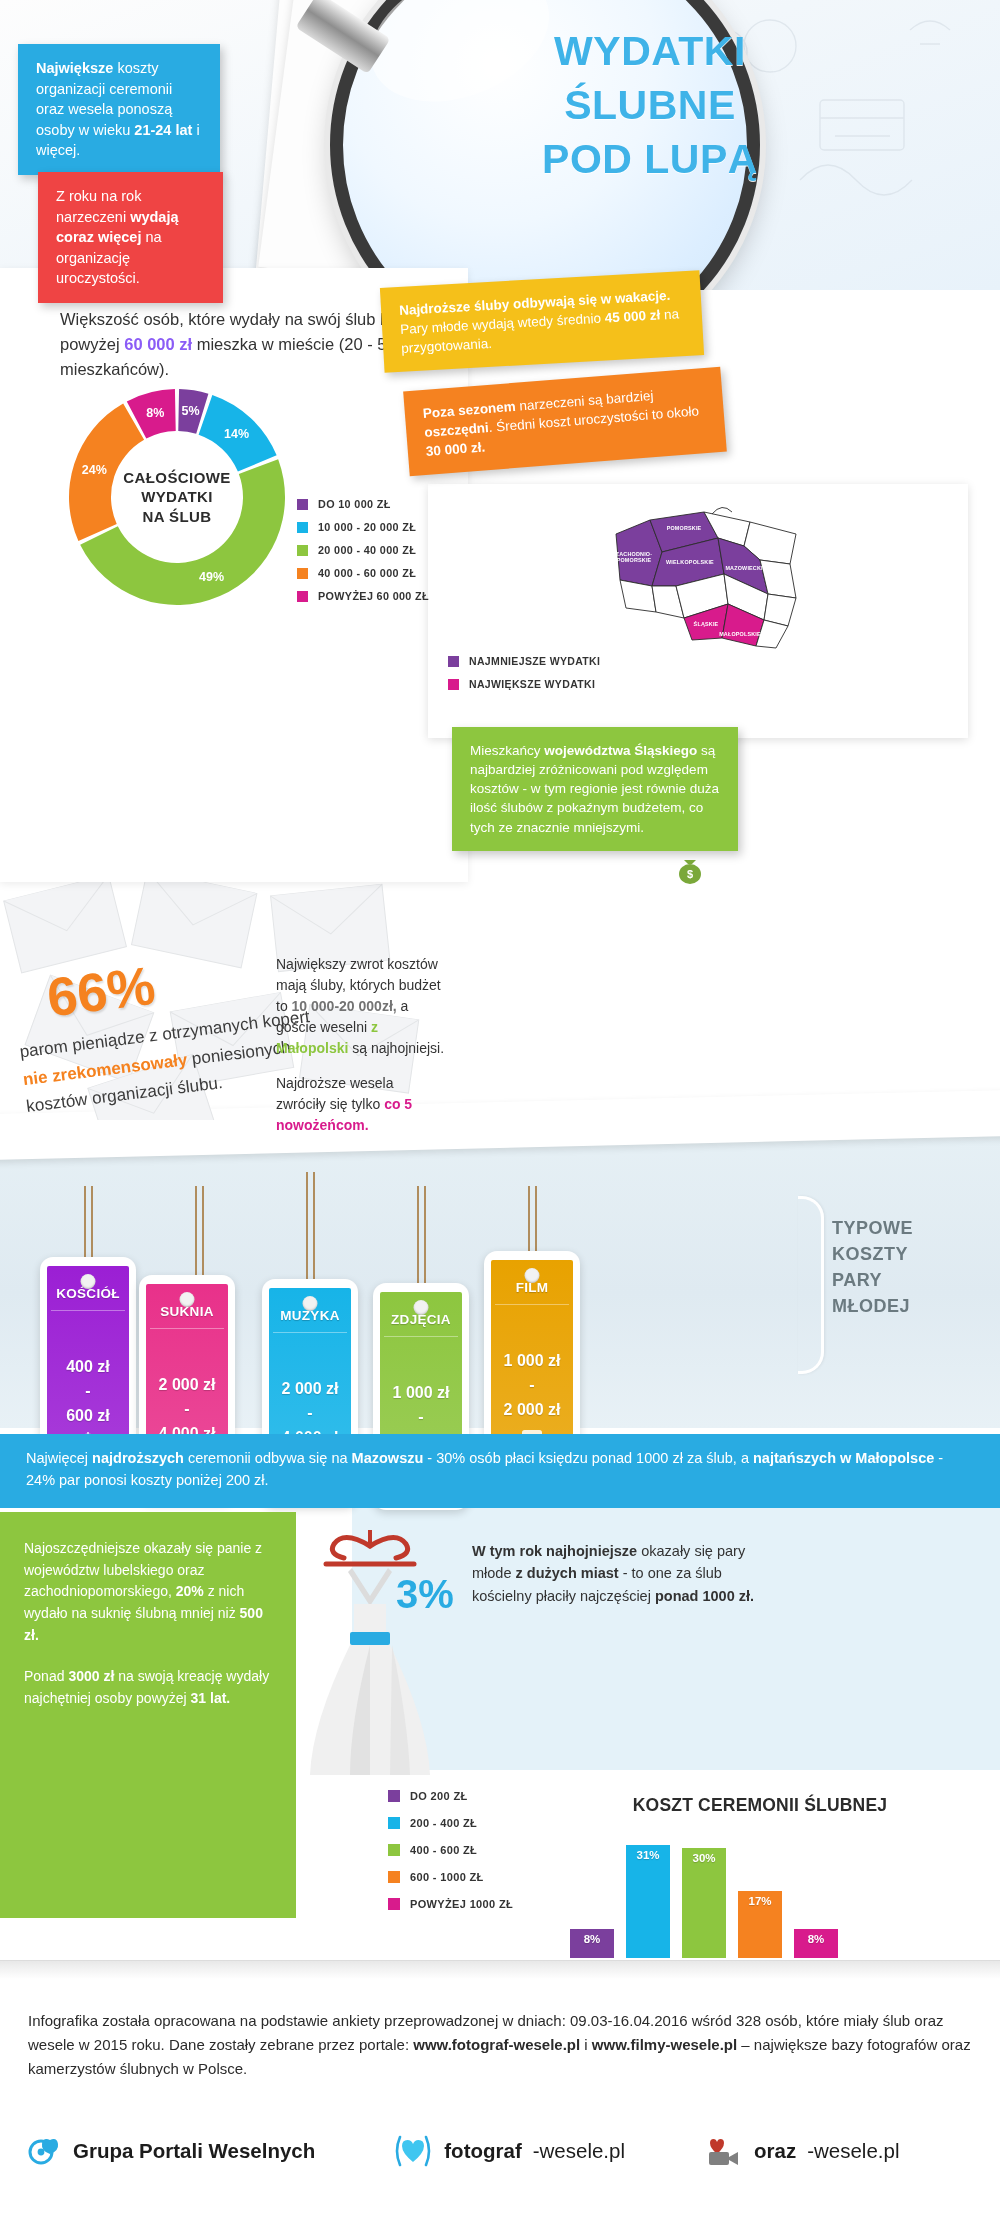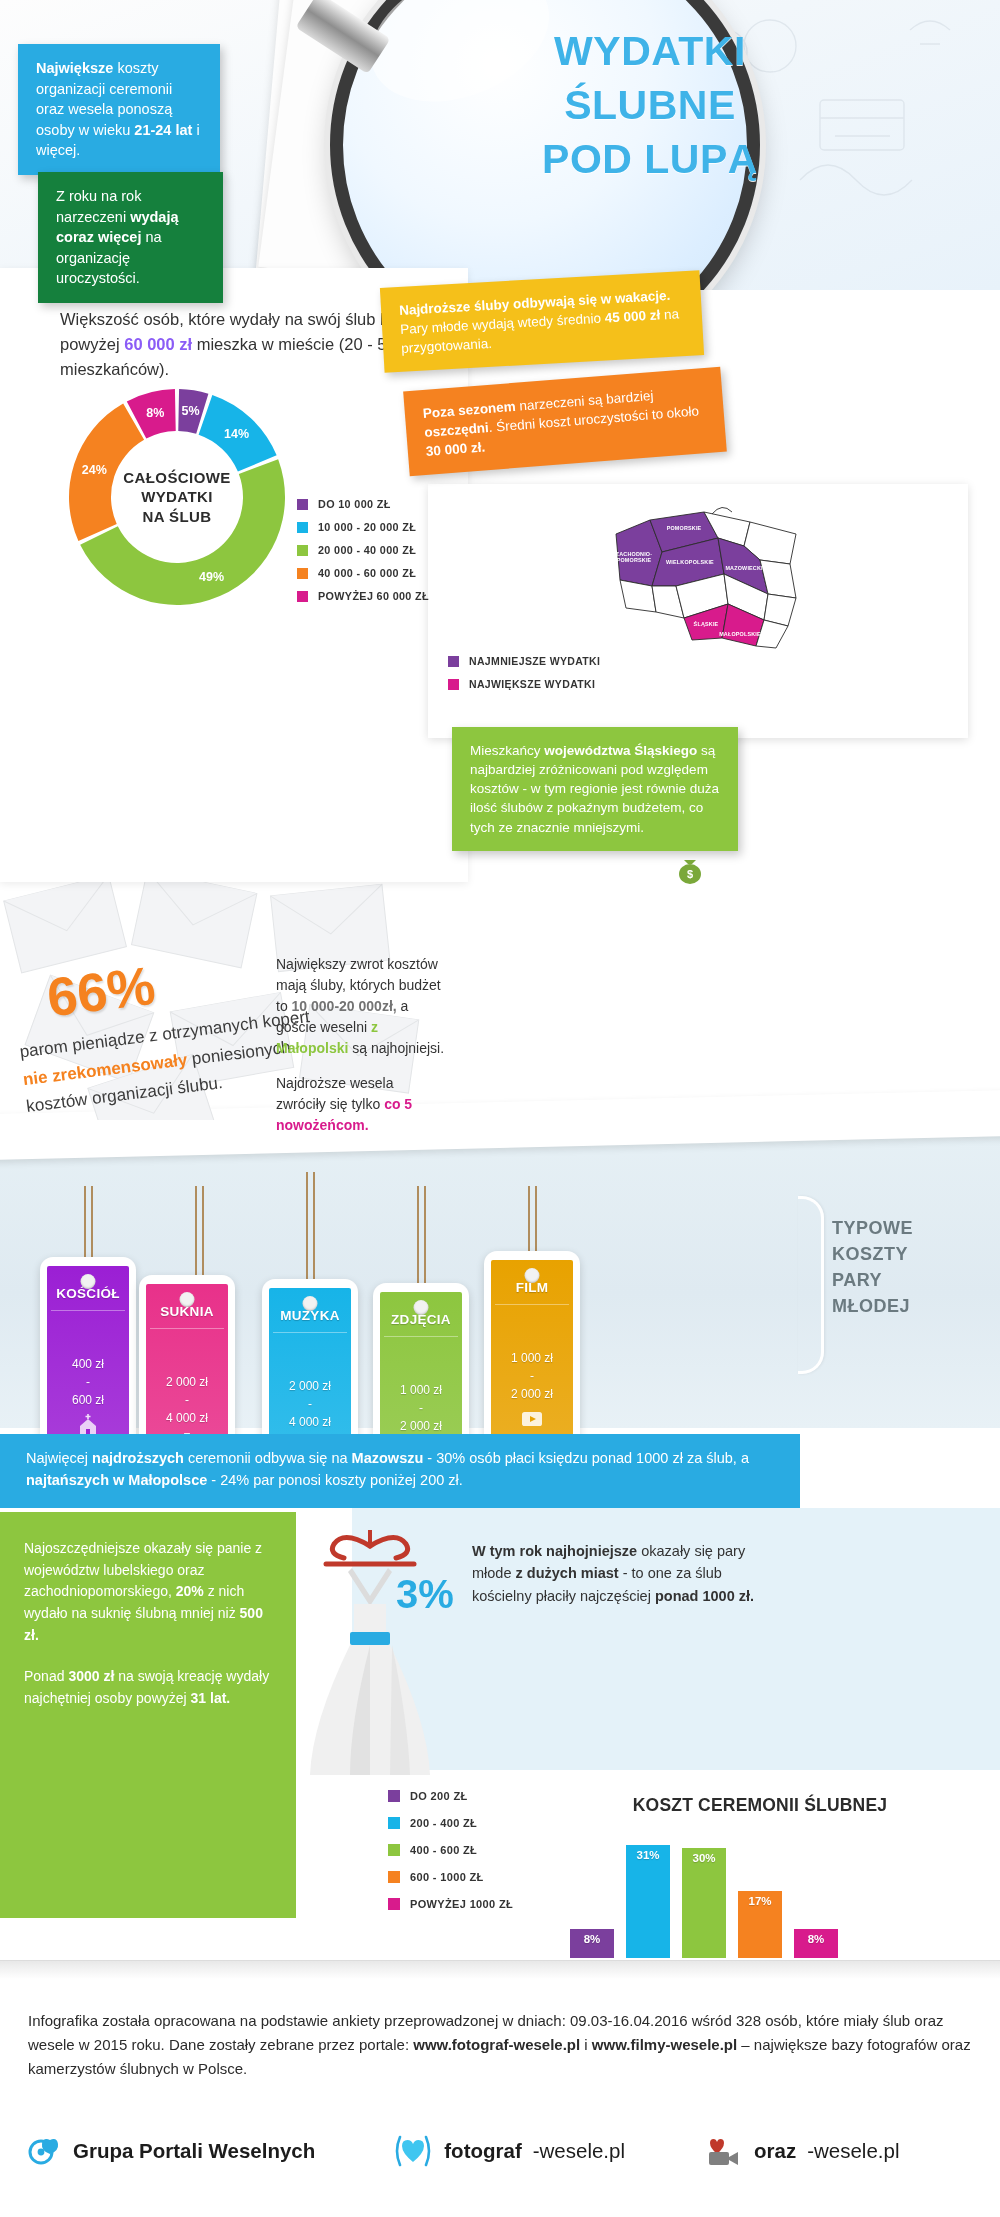--- a/index.html
+++ b/index.html
@@ -53,21 +53,21 @@
   .paper-stack.p2 { left:276px; top:-4px; transform: rotate(7.5deg); }
 
   
   .sticky {
     position: absolute; color: #fff; padding: 14px 18px;
     font-size: 14.5px; line-height: 1.42;
     box-shadow: 3px 4px 9px rgba(0,0,0,.22); z-index: 9;
   }
   .sticky b { font-weight: bold; }
   .s-blue   { background:#29abe2; left:18px;  top:44px;  width:202px; }
-  .s-green  { background:#15803d; left:38px;  top:172px; width:185px; }
+  .s-green  { background:#ef4444; left:38px;  top:172px; width:185px; }
   .s-yellow { background:#f5c01a; left:382px; top:279px; width:320px;
               transform: rotate(-3.2deg); font-size:13.5px; color:#fff; }
   .s-orange { background:#f58220; left:406px; top:379px; width:318px;
               transform: rotate(-4.5deg); font-size:13.5px; }
   .s-green2 { background:#8dc63f; left:452px; top:727px; width:286px;
               font-size:13.5px; }
 
   
   .panel-donut {
     position:absolute; left:0; top:268px; width:468px; height:614px;
@@ -153,41 +153,41 @@
   .tag-hole {
     position:absolute; left:50%; top:8px; transform:translateX(-50%);
     width:15px; height:15px; border-radius:50%;
     background:#f2f2f2; box-shadow:inset 0 -1px 2px rgba(0,0,0,.22);
   }
   .tag-name {
     font-size:13.5px; font-weight:bold; letter-spacing:.3px;
     text-shadow:0 1px 1px rgba(0,0,0,.22); margin-bottom:12px;
     border-bottom:1px solid rgba(255,255,255,.38); padding-bottom:9px;
   }
-  .tag-price { font-size:12px; font-weight:normal; line-height:1.52;
+  .tag-price { font-size:16px; font-weight:bold; line-height:1.52;
                text-shadow:0 1px 1px rgba(0,0,0,.2);margin-top:44px; }
   .tag-icon { position:absolute; left:50%; bottom:9px; transform:translateX(-50%);
               opacity:.85; }
   .string {
     position:absolute; width:2px; background:#b08d5e; z-index:5;
   }
   .typowe {
     position:absolute; right:38px; top:1215px; width:130px; z-index:7;
     font-size:18px; font-weight:bold; color:#6b7a80; line-height:1.45;
     letter-spacing:.5px; text-align:left;
   }
   .brace {
     position:absolute; right:176px; top:1196px; width:26px; height:178px;
     border:3px solid #fff; border-left:none; border-radius:0 22px 22px 0;
     z-index:7; box-shadow:1px 0 3px rgba(0,0,0,.07);
   }
 
   
   .blue-strip {
-    position:absolute; left:0; top:1434px; width:800px; height:74px;
+    position:absolute; left:0; top:1434px; width:1000px; height:74px;
     background:#29abe2; color:#fff; padding:13px 26px;
     font-size:14.5px; line-height:1.52; z-index:8;
   }
   .blue-strip b { font-weight:bold; }
 
   
   .green-box {
     position:absolute; left:0; top:1512px; width:296px; height:406px;
     background:#8dc63f; color:#fff; padding:26px 24px;
     font-size:14px; line-height:1.55; z-index:6;

